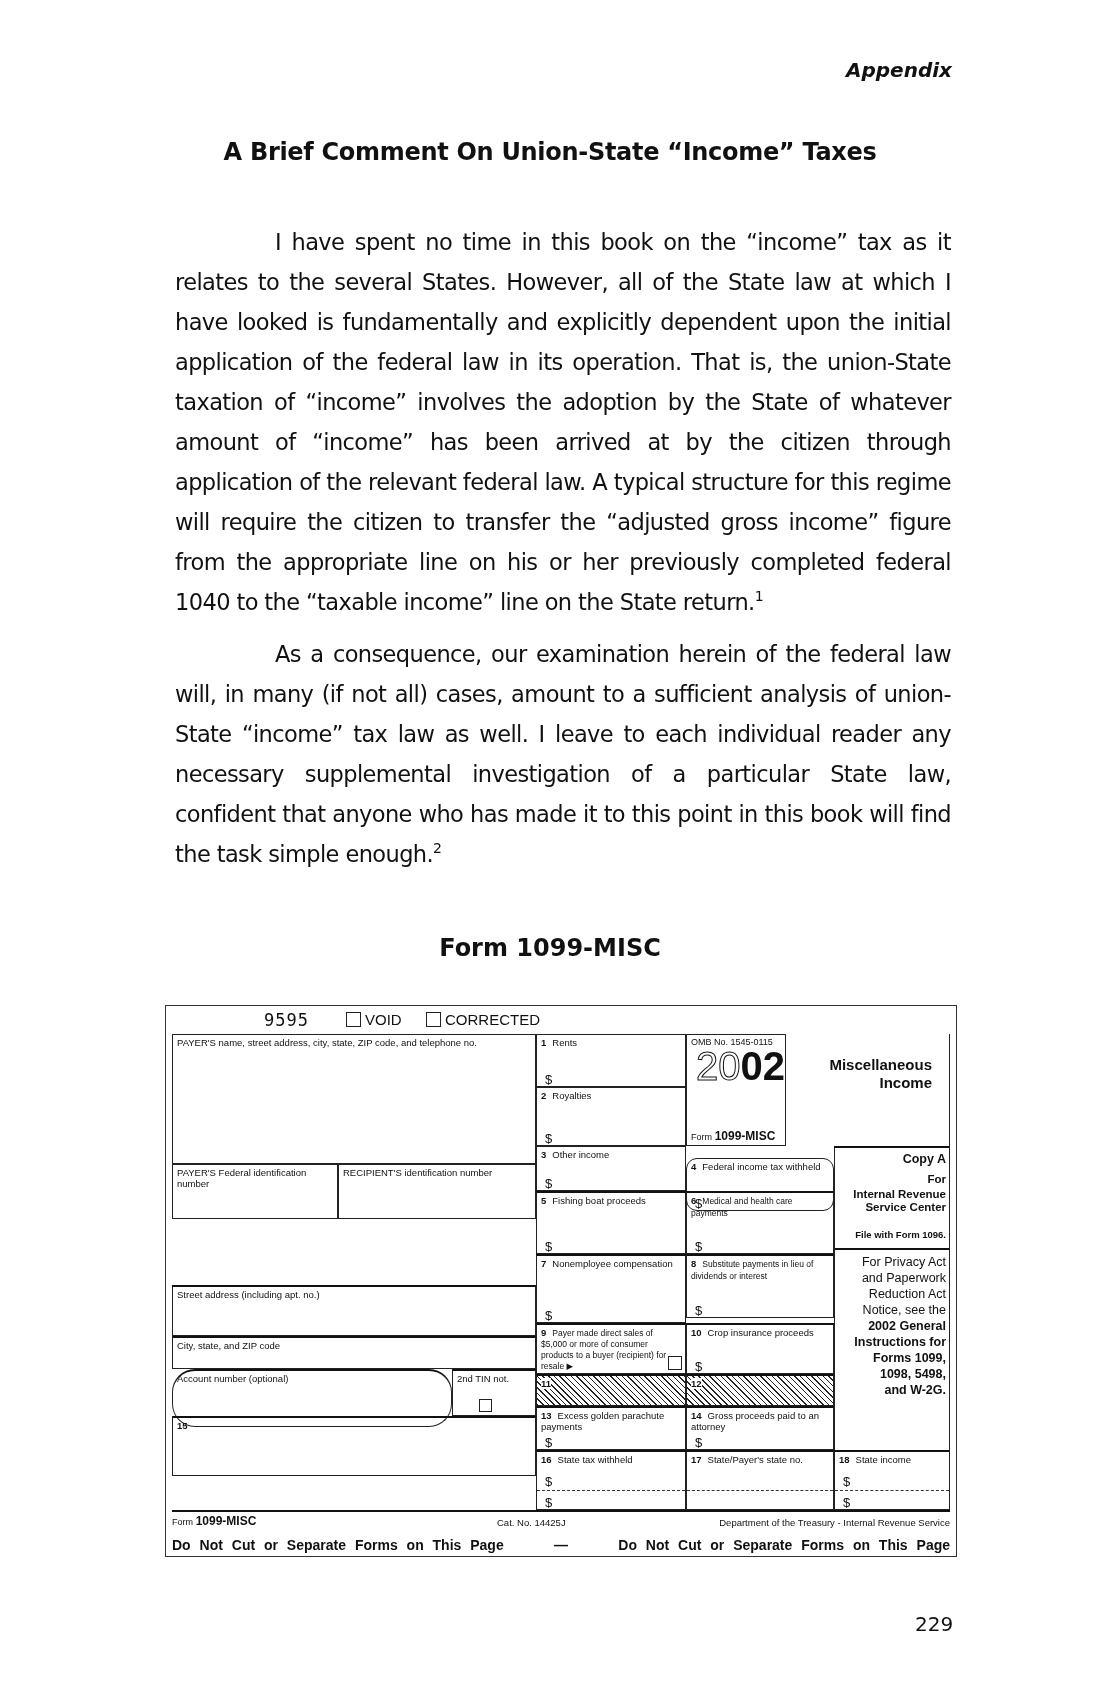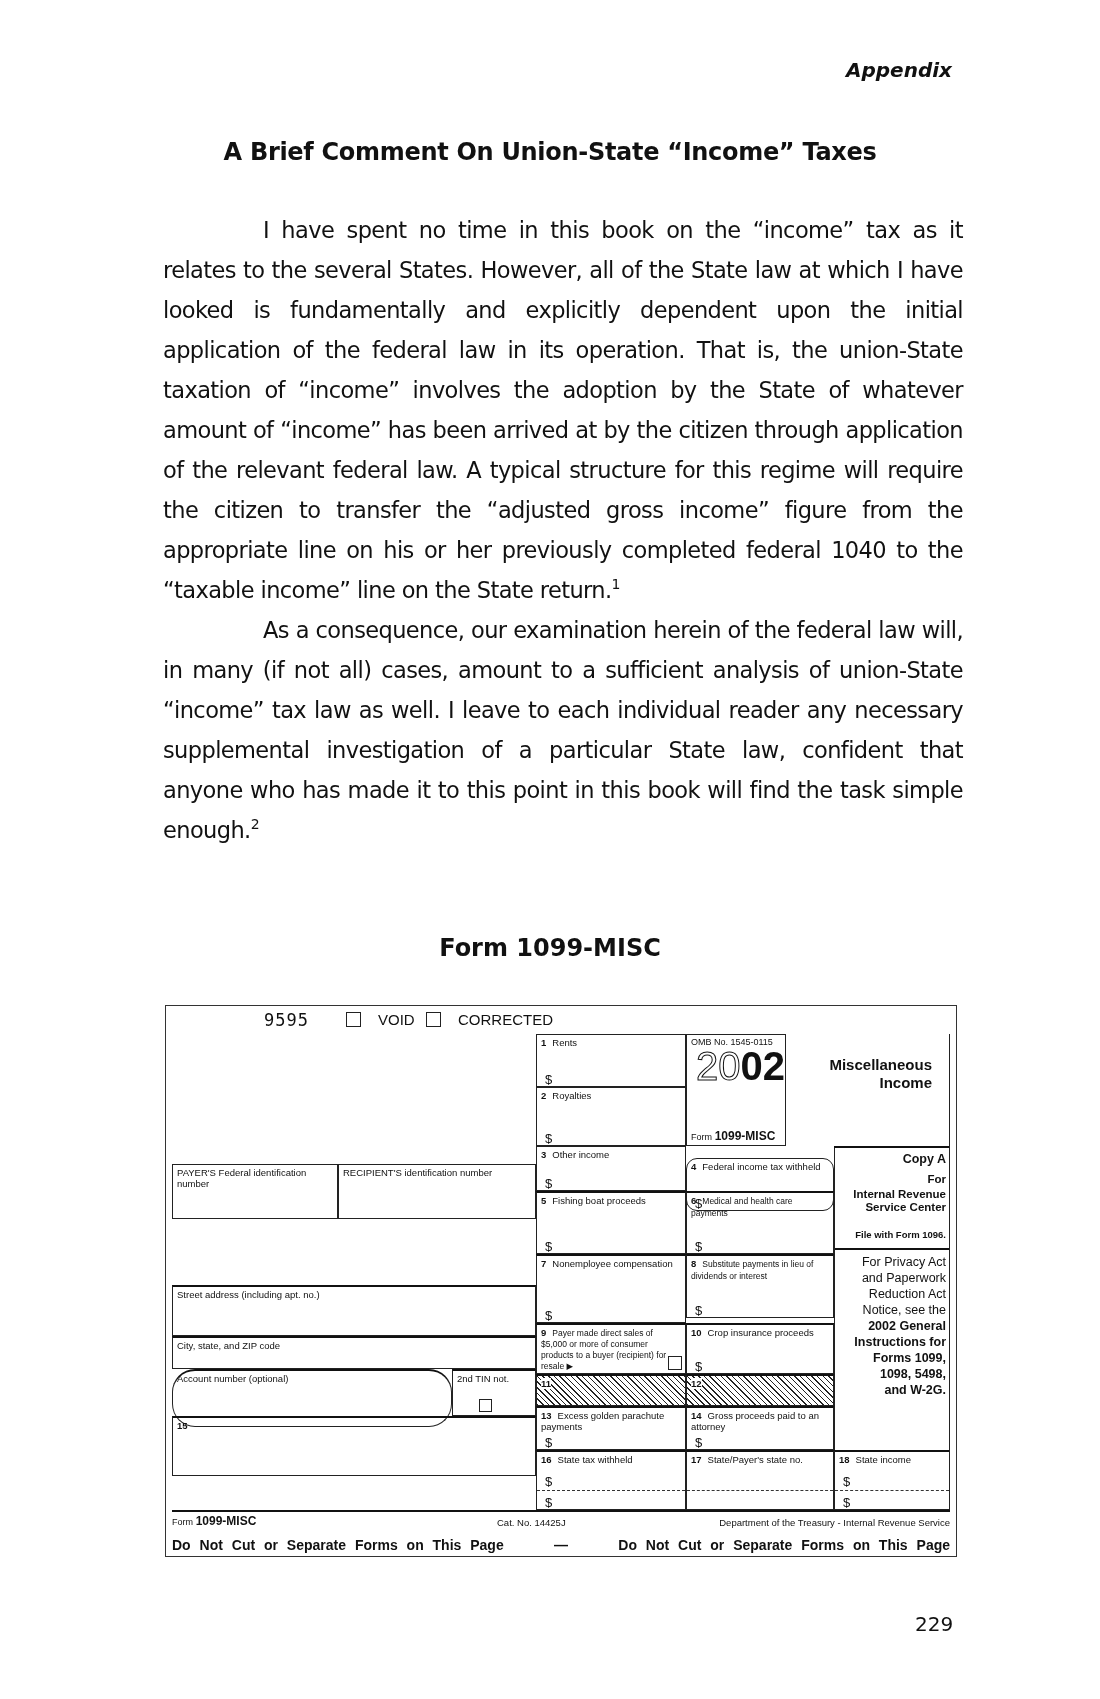--- a/index.html
+++ b/index.html
@@ -1,29 +1,29 @@
 <!DOCTYPE html>
 <html><head>
 <meta charset="utf-8">
 <style>
   html, body { margin:0; padding:0; background:#ffffff; }
   body { width:1100px; height:1699px; position:relative; overflow:hidden; color:#111; }
   .page-header { position:absolute; right:148px; top:58px; font-family:"DejaVu Sans", sans-serif; font-weight:bold; font-style:italic; font-size:20px; }
   .chapter-title { position:absolute; left:0; width:1100px; top:138px; text-align:center; font-family:"DejaVu Sans", sans-serif; font-weight:bold; font-size:24px; letter-spacing:-0.3px; }
   .body-text { position:absolute; left:163px; width:800px; top:210px; font-family:"DejaVu Sans", sans-serif; font-size:22.5px; line-height:40px; letter-spacing:-0.6px; text-align:justify; }
-  .body-text p { margin:0; text-indent:100px; }
+  .body-text p { margin:12px; text-indent:100px; }
   .body-text sup { font-size:14px; vertical-align:top; position:relative; top:-6px; }
   .form-heading { position:absolute; left:0; width:1100px; top:934px; text-align:center; font-family:"DejaVu Sans", sans-serif; font-weight:bold; font-size:24px; }
   .page-number { position:absolute; left:915px; top:1612px; font-family:"DejaVu Sans", sans-serif; font-size:20px; }
 
   
   .form-outer { position:absolute; left:165px; top:1005px; width:792px; height:552px; border:1px solid #333; box-sizing:border-box; font-family:"Liberation Sans", sans-serif; }
   .form-top { position:absolute; left:0; top:0; width:100%; height:28px; font-family:"Liberation Sans", sans-serif; }
   .form-num { position:absolute; left:98px; top:4px; font-family:"DejaVu Sans Mono", monospace; font-size:17px; letter-spacing:1px; }
-  .chk-label { position:absolute; top:5px; font-size:15px; display:flex; align-items:center; gap:17px;text-align:center; }
+  .chk-label { position:absolute; top:5px; font-size:15px; display:flex; align-items:center; gap:4px;text-align:center; }
   .chk { display:inline-block; width:15px; height:15px; border:1px solid #222; box-sizing:border-box; background:#fff; }
   .cell { position:absolute; box-sizing:border-box; border:1px solid #222; font-size:9.5px; padding:2px 4px; line-height:11px; }
   .thick-t { border-top:2px solid #111; }
   .lbl-num { font-weight:bold; margin-right:6px; }
   .dollar { position:absolute; left:8px; bottom:1px; font-size:13px; }
   .hatch { background-image:repeating-linear-gradient(45deg,#222 0 1px,#fff 1px 4px); }
   .dash { position:absolute; left:0; right:0; border-top:1px dashed #333; }
   .year { position:absolute; left:0; right:0; top:26px; text-align:right; font-size:40px; font-weight:bold; }
   .year .outline { color:#fff; -webkit-text-stroke:1px #111; font-weight:normal; }
   .side-title { text-align:right; font-weight:bold; font-size:15px; line-height:18px; }
@@ -50,20 +50,23 @@
     <span class="chk-label" style="left:180px">
       <span class="chk"></span>
       <span>VOID</span>
     </span>
     <span class="chk-label" style="left:260px">
       <span class="chk"></span>
       <span>CORRECTED</span>
     </span>
   </div>
 
+  <div class="cell" style="left:6px;top:28px;width:364px;height:130px;">
+    <span>PAYER'S name, street address, city, state, ZIP code, and telephone no.</span>
+  </div>
   <div class="cell" style="left:6px;top:158px;width:166px;height:55px;">
     <span>PAYER'S Federal identification number</span>
   </div>
   <div class="cell" style="left:172px;top:158px;width:198px;height:55px;">
     <span>RECIPIENT'S identification number</span>
   </div>
   <div class="cell thick-t" style="left:6px;top:279px;width:364px;height:51px;">
     <span>Street address (including apt. no.)</span>
   </div>
   <div class="cell thick-t" style="left:6px;top:330px;width:364px;height:33px;">

